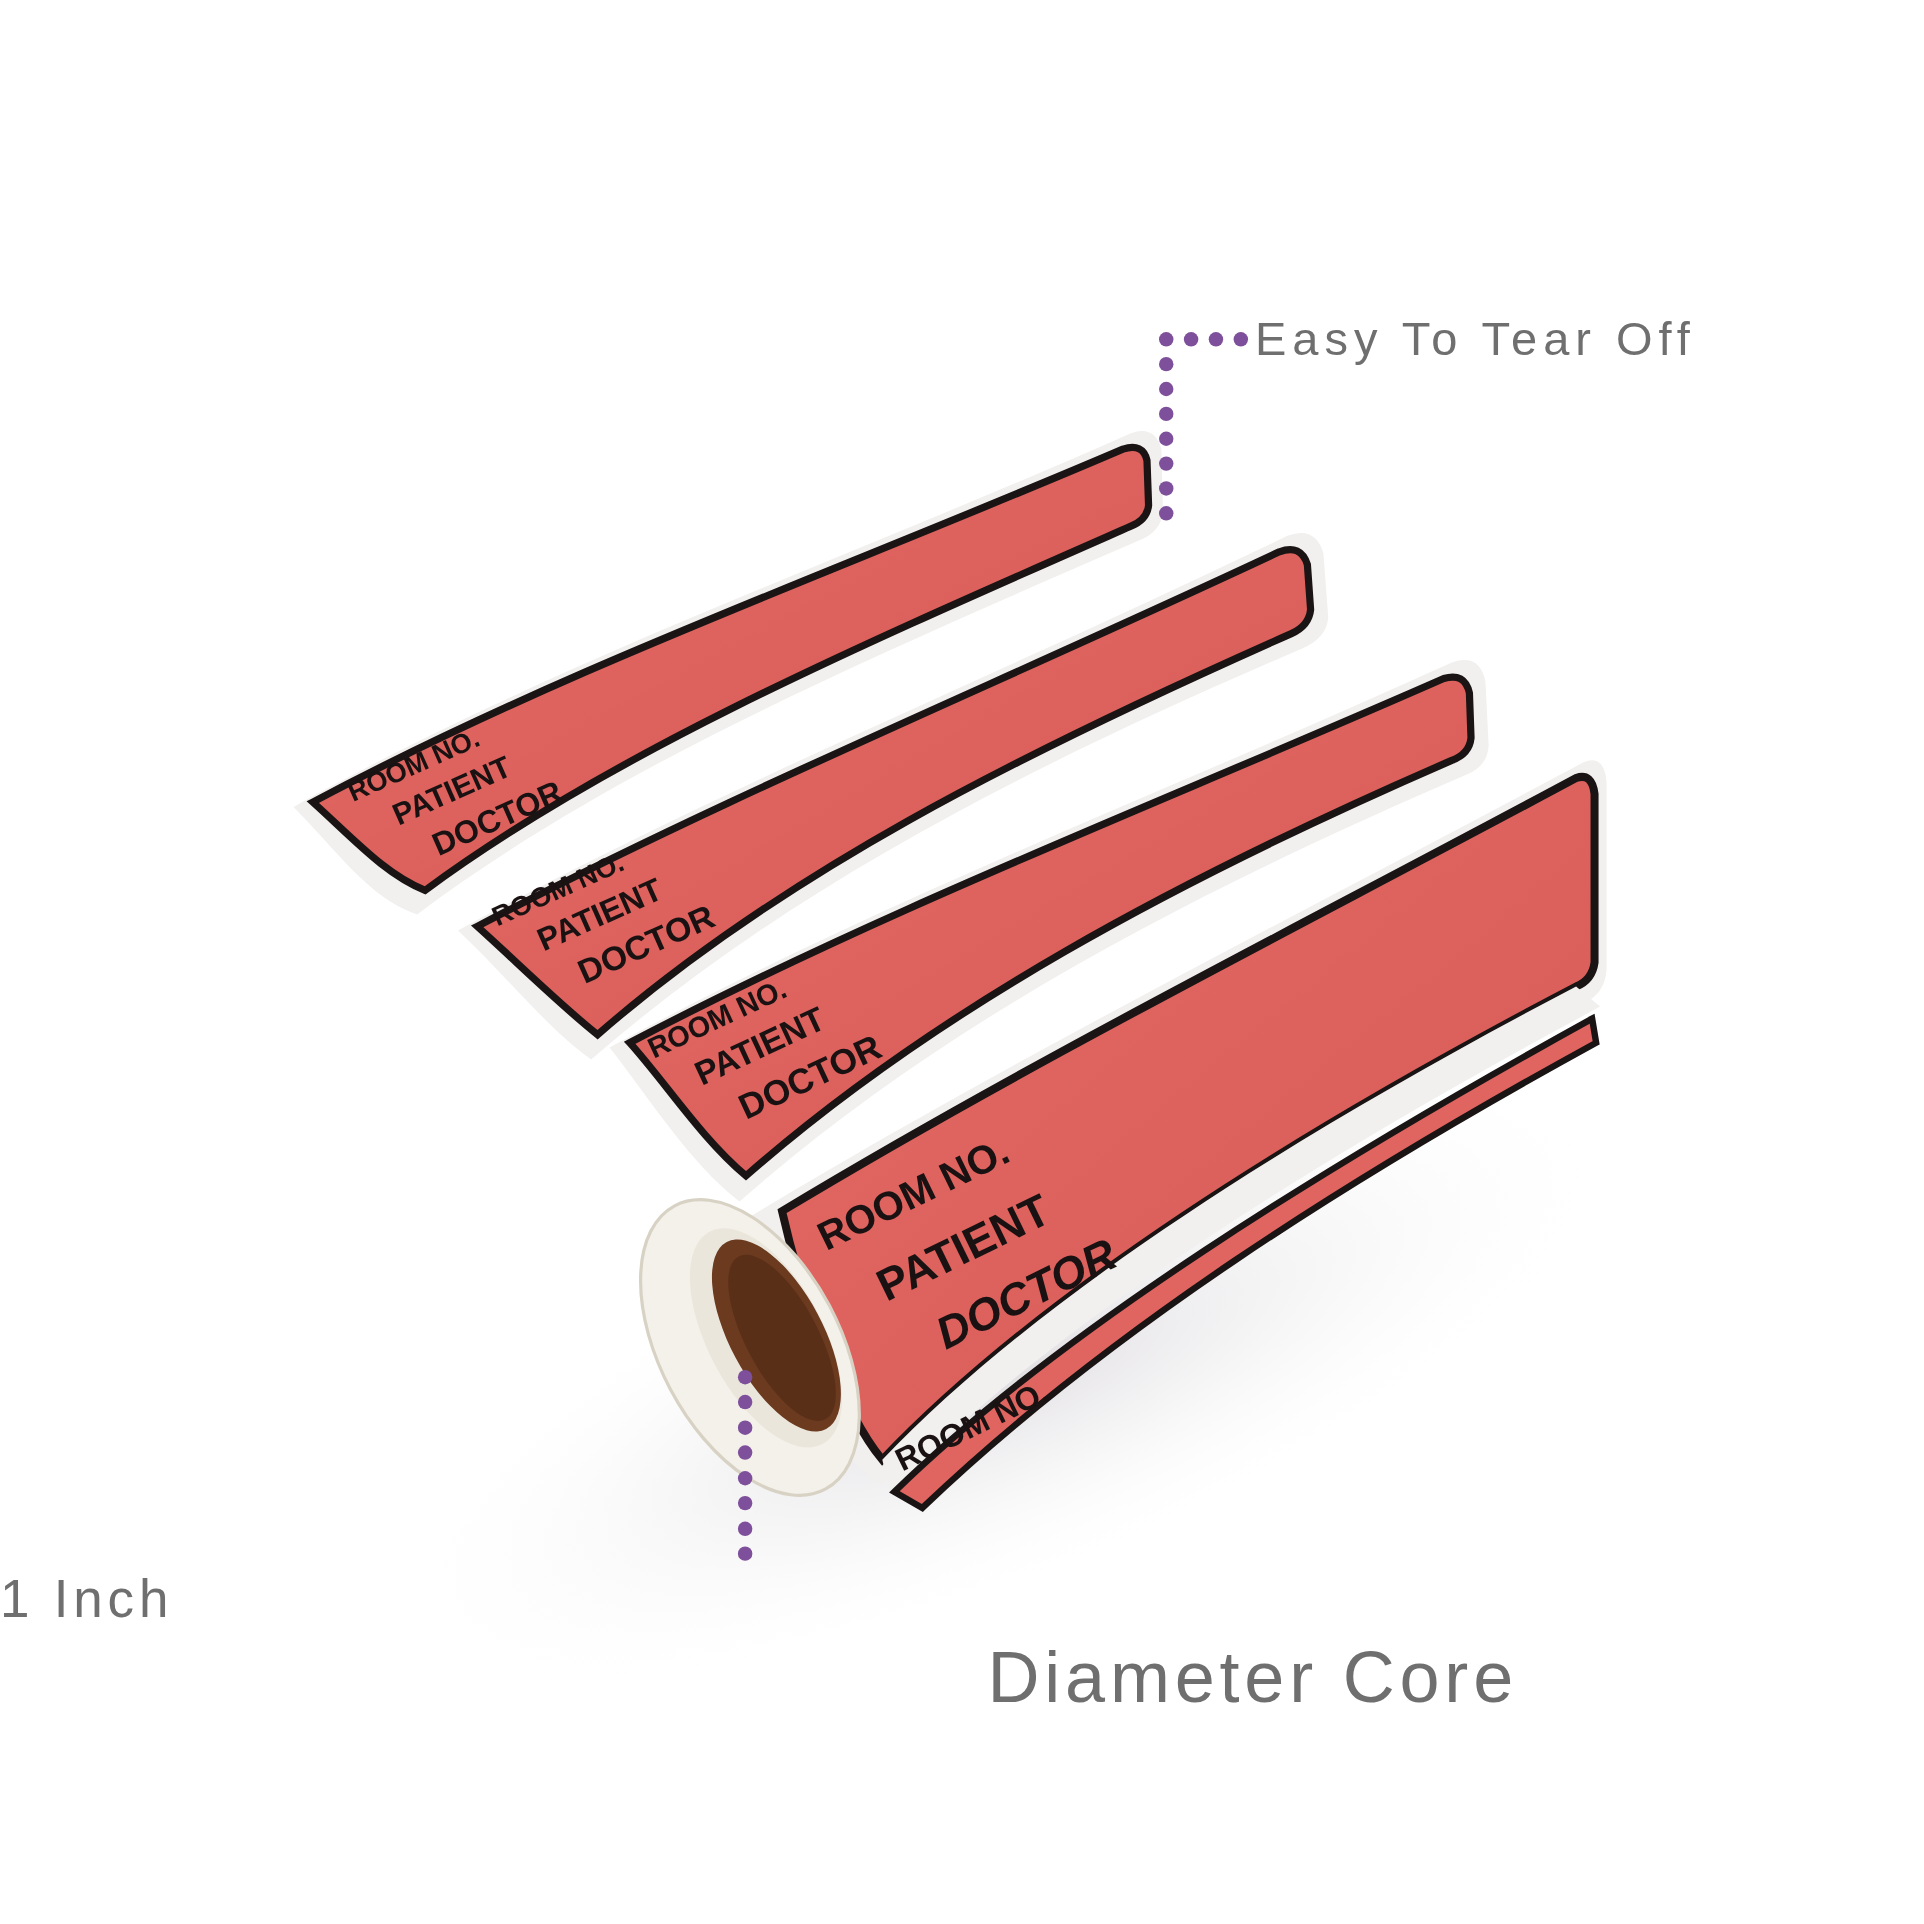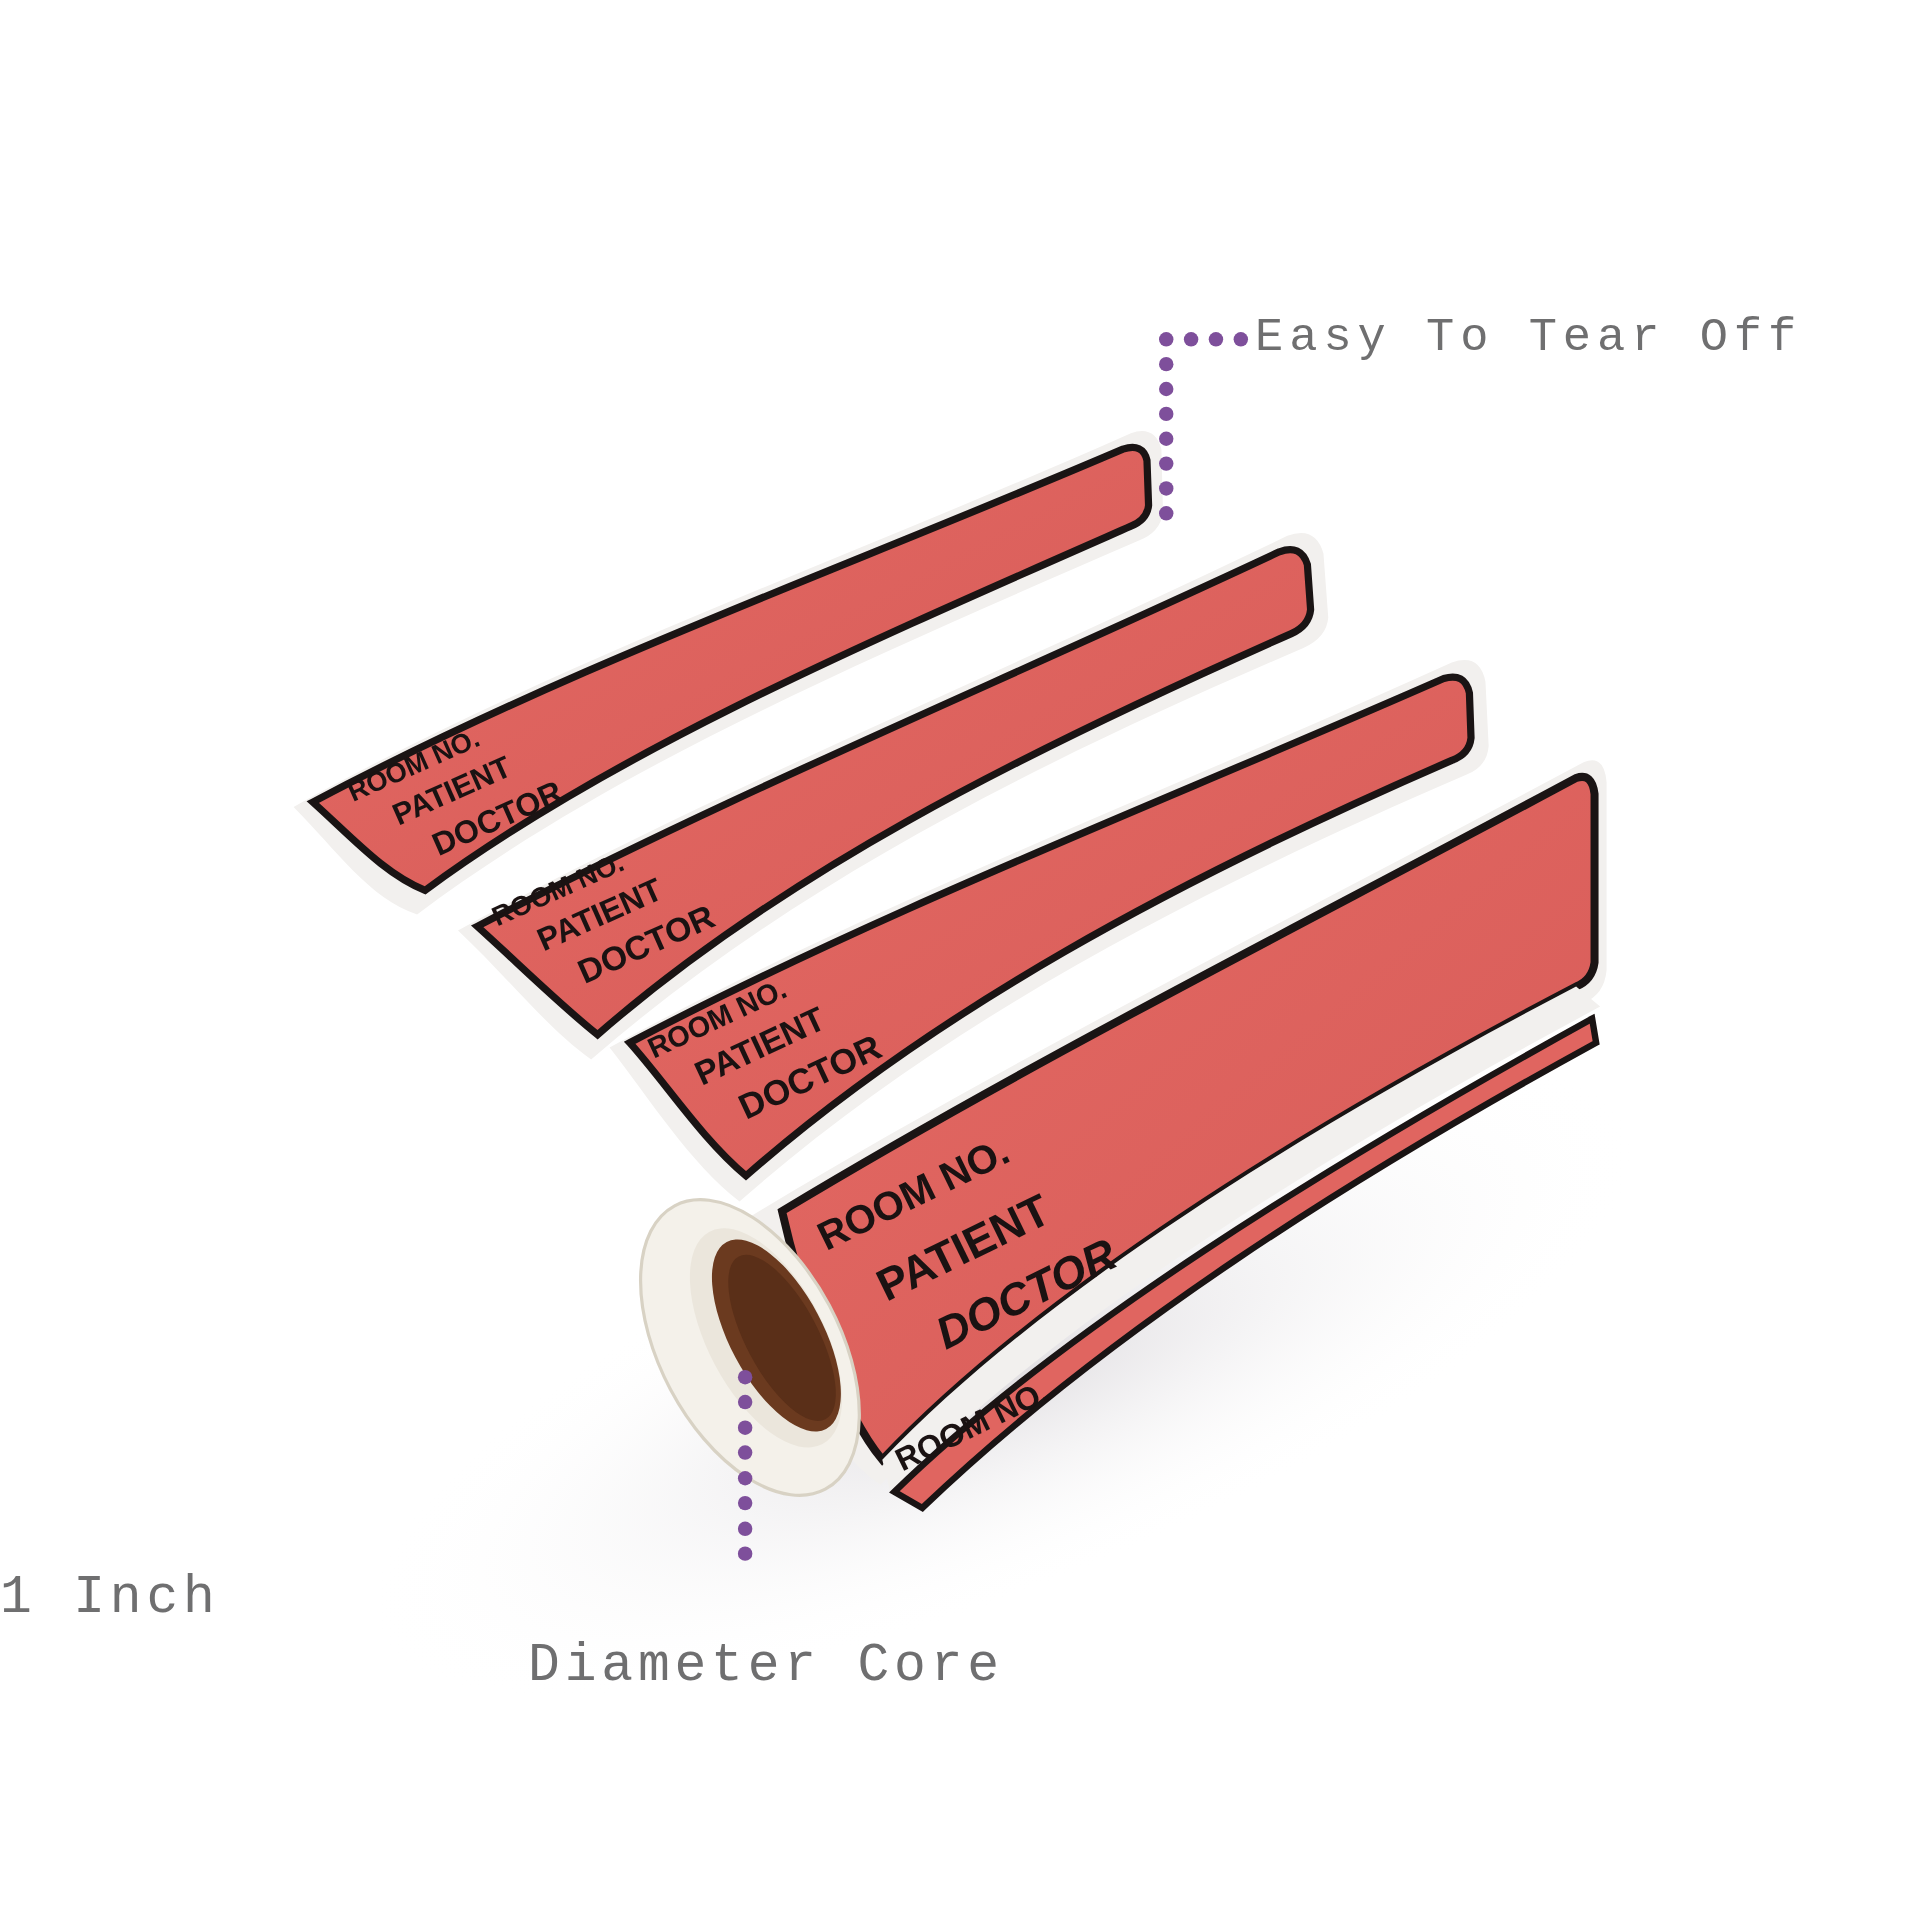--- a/index.html
+++ b/index.html
@@ -1,23 +1,23 @@
 <!DOCTYPE html>
 <html style="font-size:13px"><head>
 <meta charset="utf-8">
 <style>
   html, body { margin:0; padding:0; background:#ffffff; }
   body { width:1925px; height:1925px; position:relative; overflow:hidden;
          font-family:"Liberation Sans", sans-serif; }
   .scene { position:absolute; left:0; top:0; width:1925px; height:1925px; }
-  .callout-text { position:absolute; color:#6f6f70; font-family:Liberation Mono, monospace;
+  .callout-text { position:absolute; color:#6f6f70; font-family:Liberation Sans, sans-serif;
                   font-weight:300; white-space:nowrap; letter-spacing:4.8px; }
   .tear-text { left:1255px; top:311px; font-size:47px; letter-spacing:6px; }
   .core-text-1 { left:0; width:1492px; top:1568px; font-size:53px; }
-  .core-text-2 { left:8px; width:1516px; text-align:center; top:1636px; font-size:53px; }
+  .core-text-2 { left:2px; width:1516px; text-align:right; top:1636px; font-size:72px; }
   .label-text { font-family:"Liberation Sans", sans-serif; font-weight:bold; fill:#1a1212; }
 </style>
 </head>
 <body>
 
 <div class="scene">
   <svg width="1925" height="1925" viewBox="0 0 2400 2400">
     <defs>
       <radialGradient id="shadow" cx="0.5" cy="0.5" r="0.5">
         <stop offset="0" stop-color="#d9d6da" stop-opacity="0.8"></stop>

